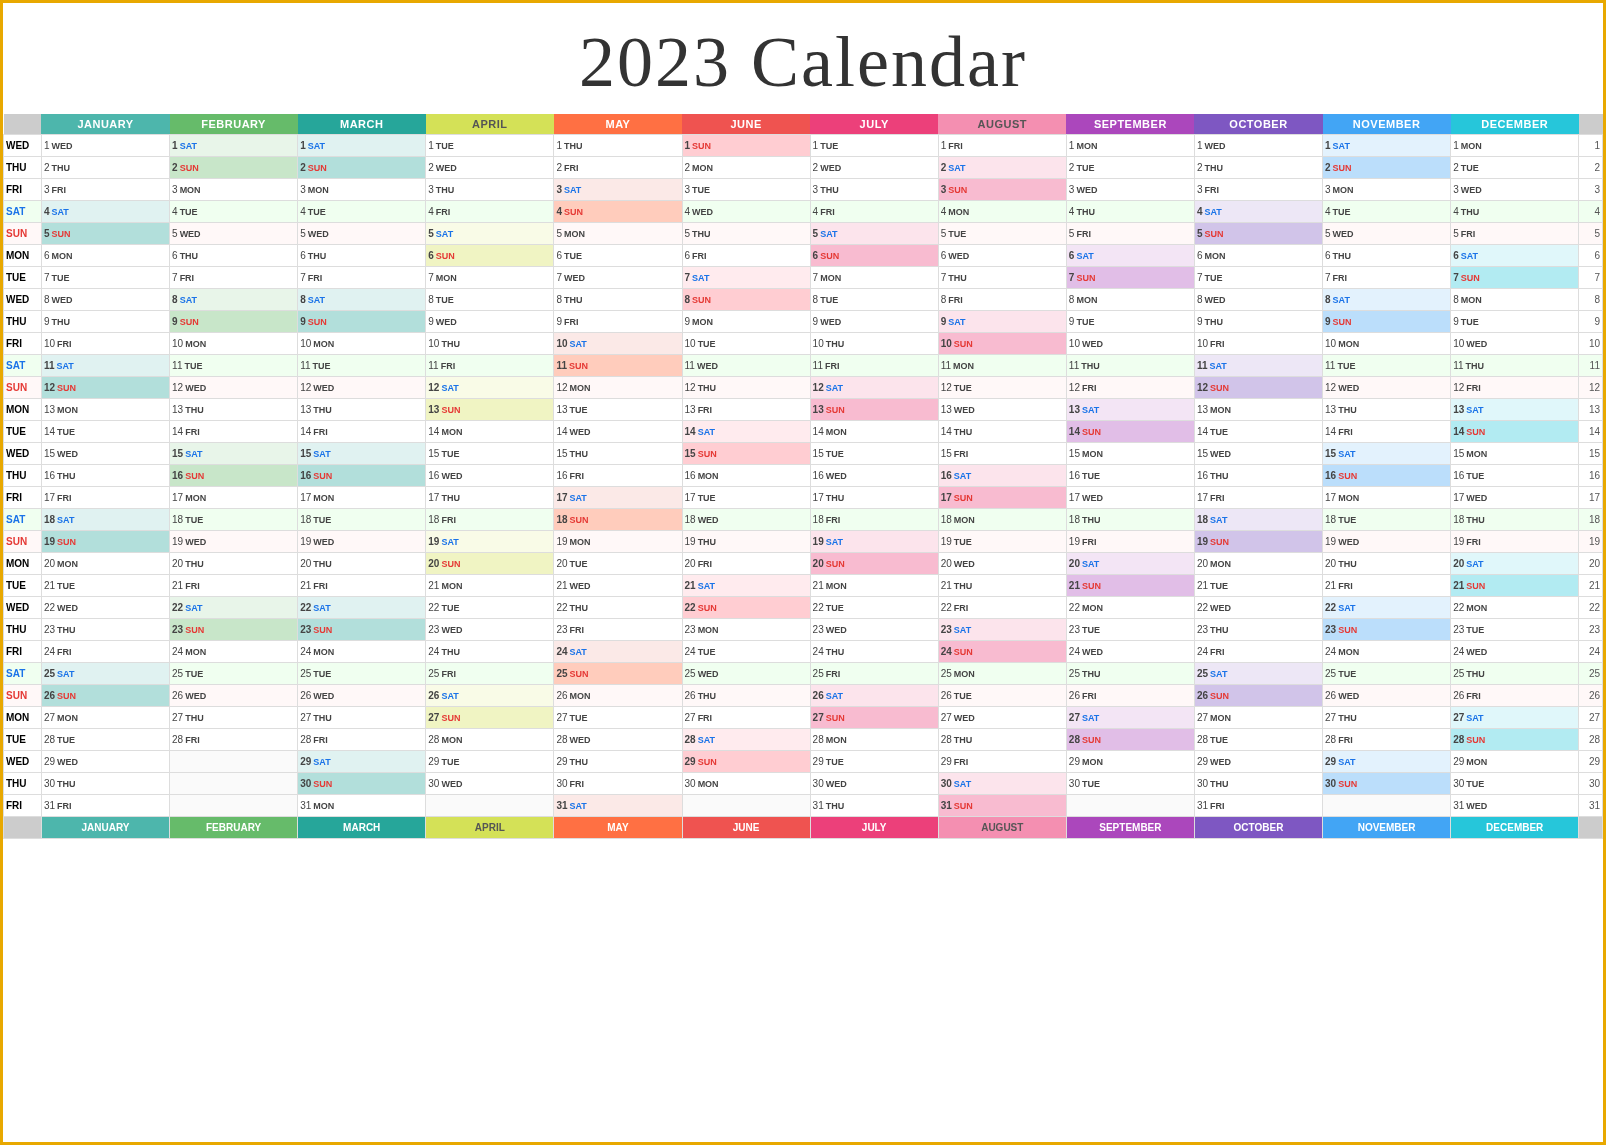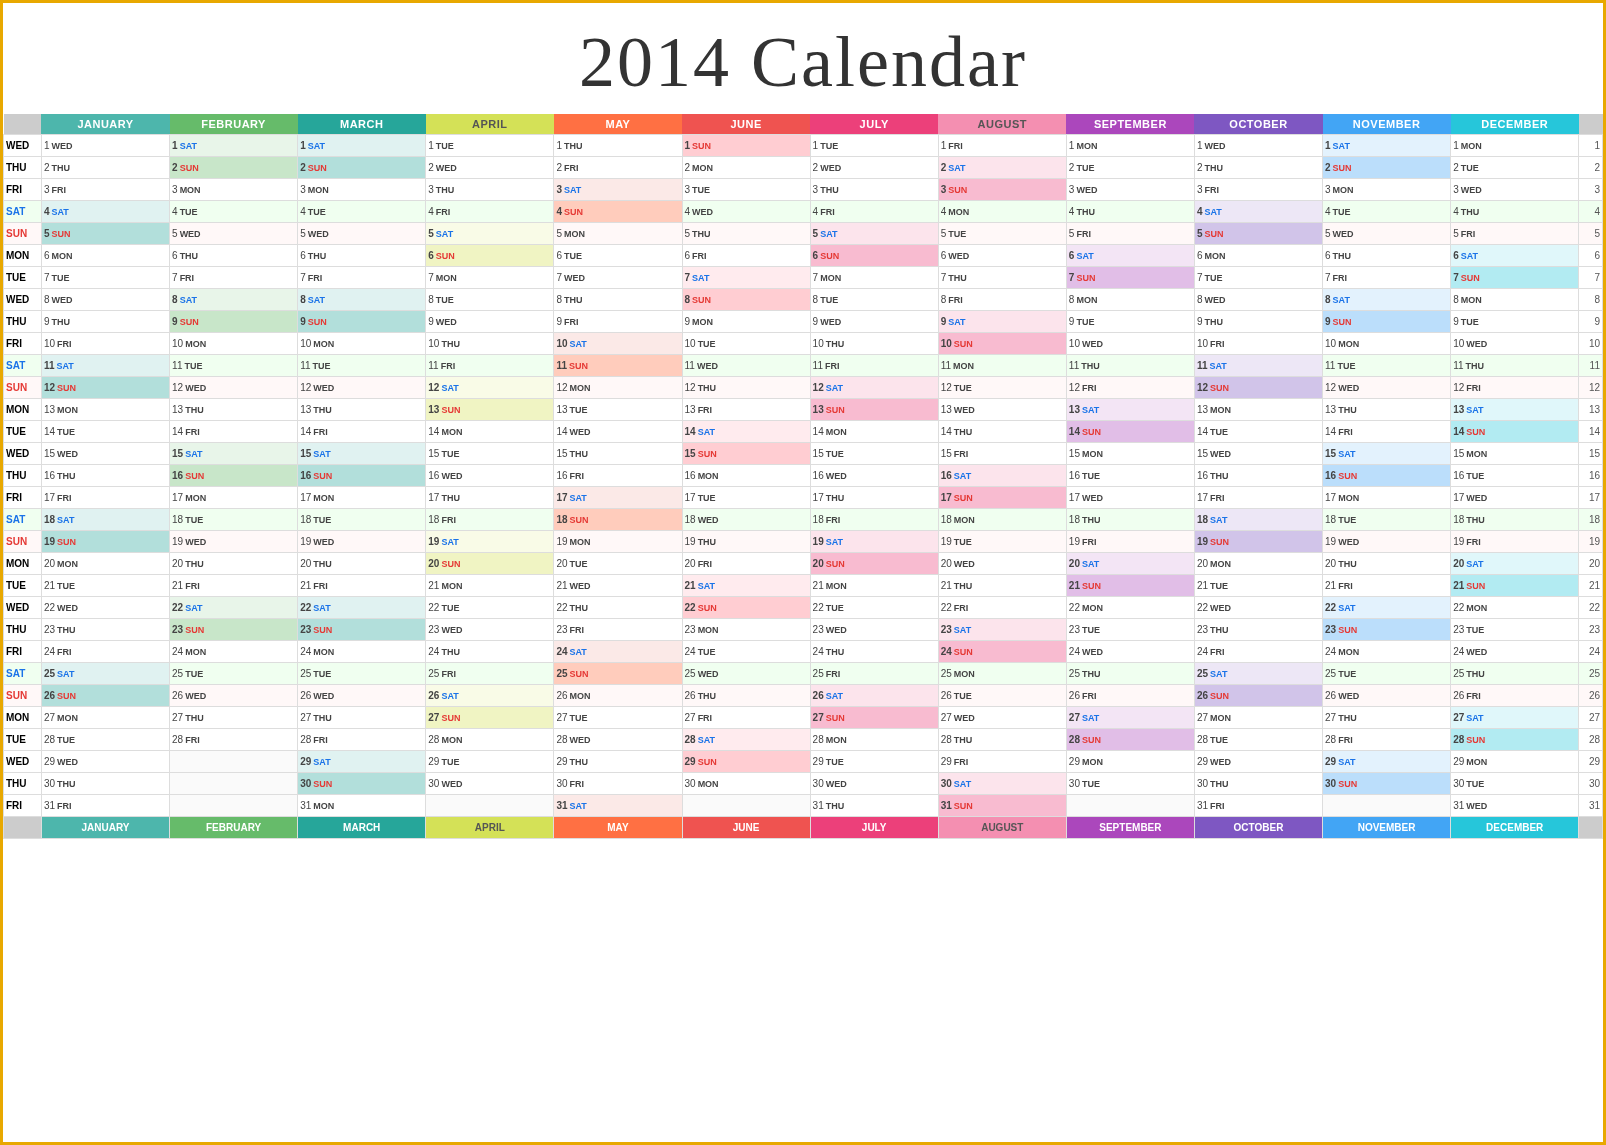--- a/index.html
+++ b/index.html
@@ -89,21 +89,21 @@
     .d-dow { font-size: 9px; font-weight: bold; }
     .d-dow.sat { color: #1a73e8; }
     .d-dow.sun { color: #e53935; }
     .d-dow.wkd { color: #444; }
 
     td.empty-cell { background: #fafafa; }
   </style>
 </head>
 <body>
 
-<div id="title-area">2014 Calendar</div>
+<div id="title-area">2023 Calendar</div>
 
 <div id="calendar-container">
 <table class="cal-table">
   <thead>
     <tr>
       <th class="dow-col" style="background:#ccc; color:#555; font-size:9px;"></th>
       <th class="col-jan month-cell" style="background:#4db6ac; color:#fff; text-align:center; padding:4px 2px; font-size:11px; letter-spacing:0.5px;">JANUARY</th>
       <th class="col-feb month-cell" style="background:#66bb6a; color:#fff; text-align:center; padding:4px 2px; font-size:11px;">FEBRUARY</th>
       <th class="col-mar month-cell" style="background:#26a69a; color:#fff; text-align:center; padding:4px 2px; font-size:11px;">MARCH</th>
       <th class="col-apr month-cell" style="background:#d4e157; color:#555; text-align:center; padding:4px 2px; font-size:11px;">APRIL</th>

